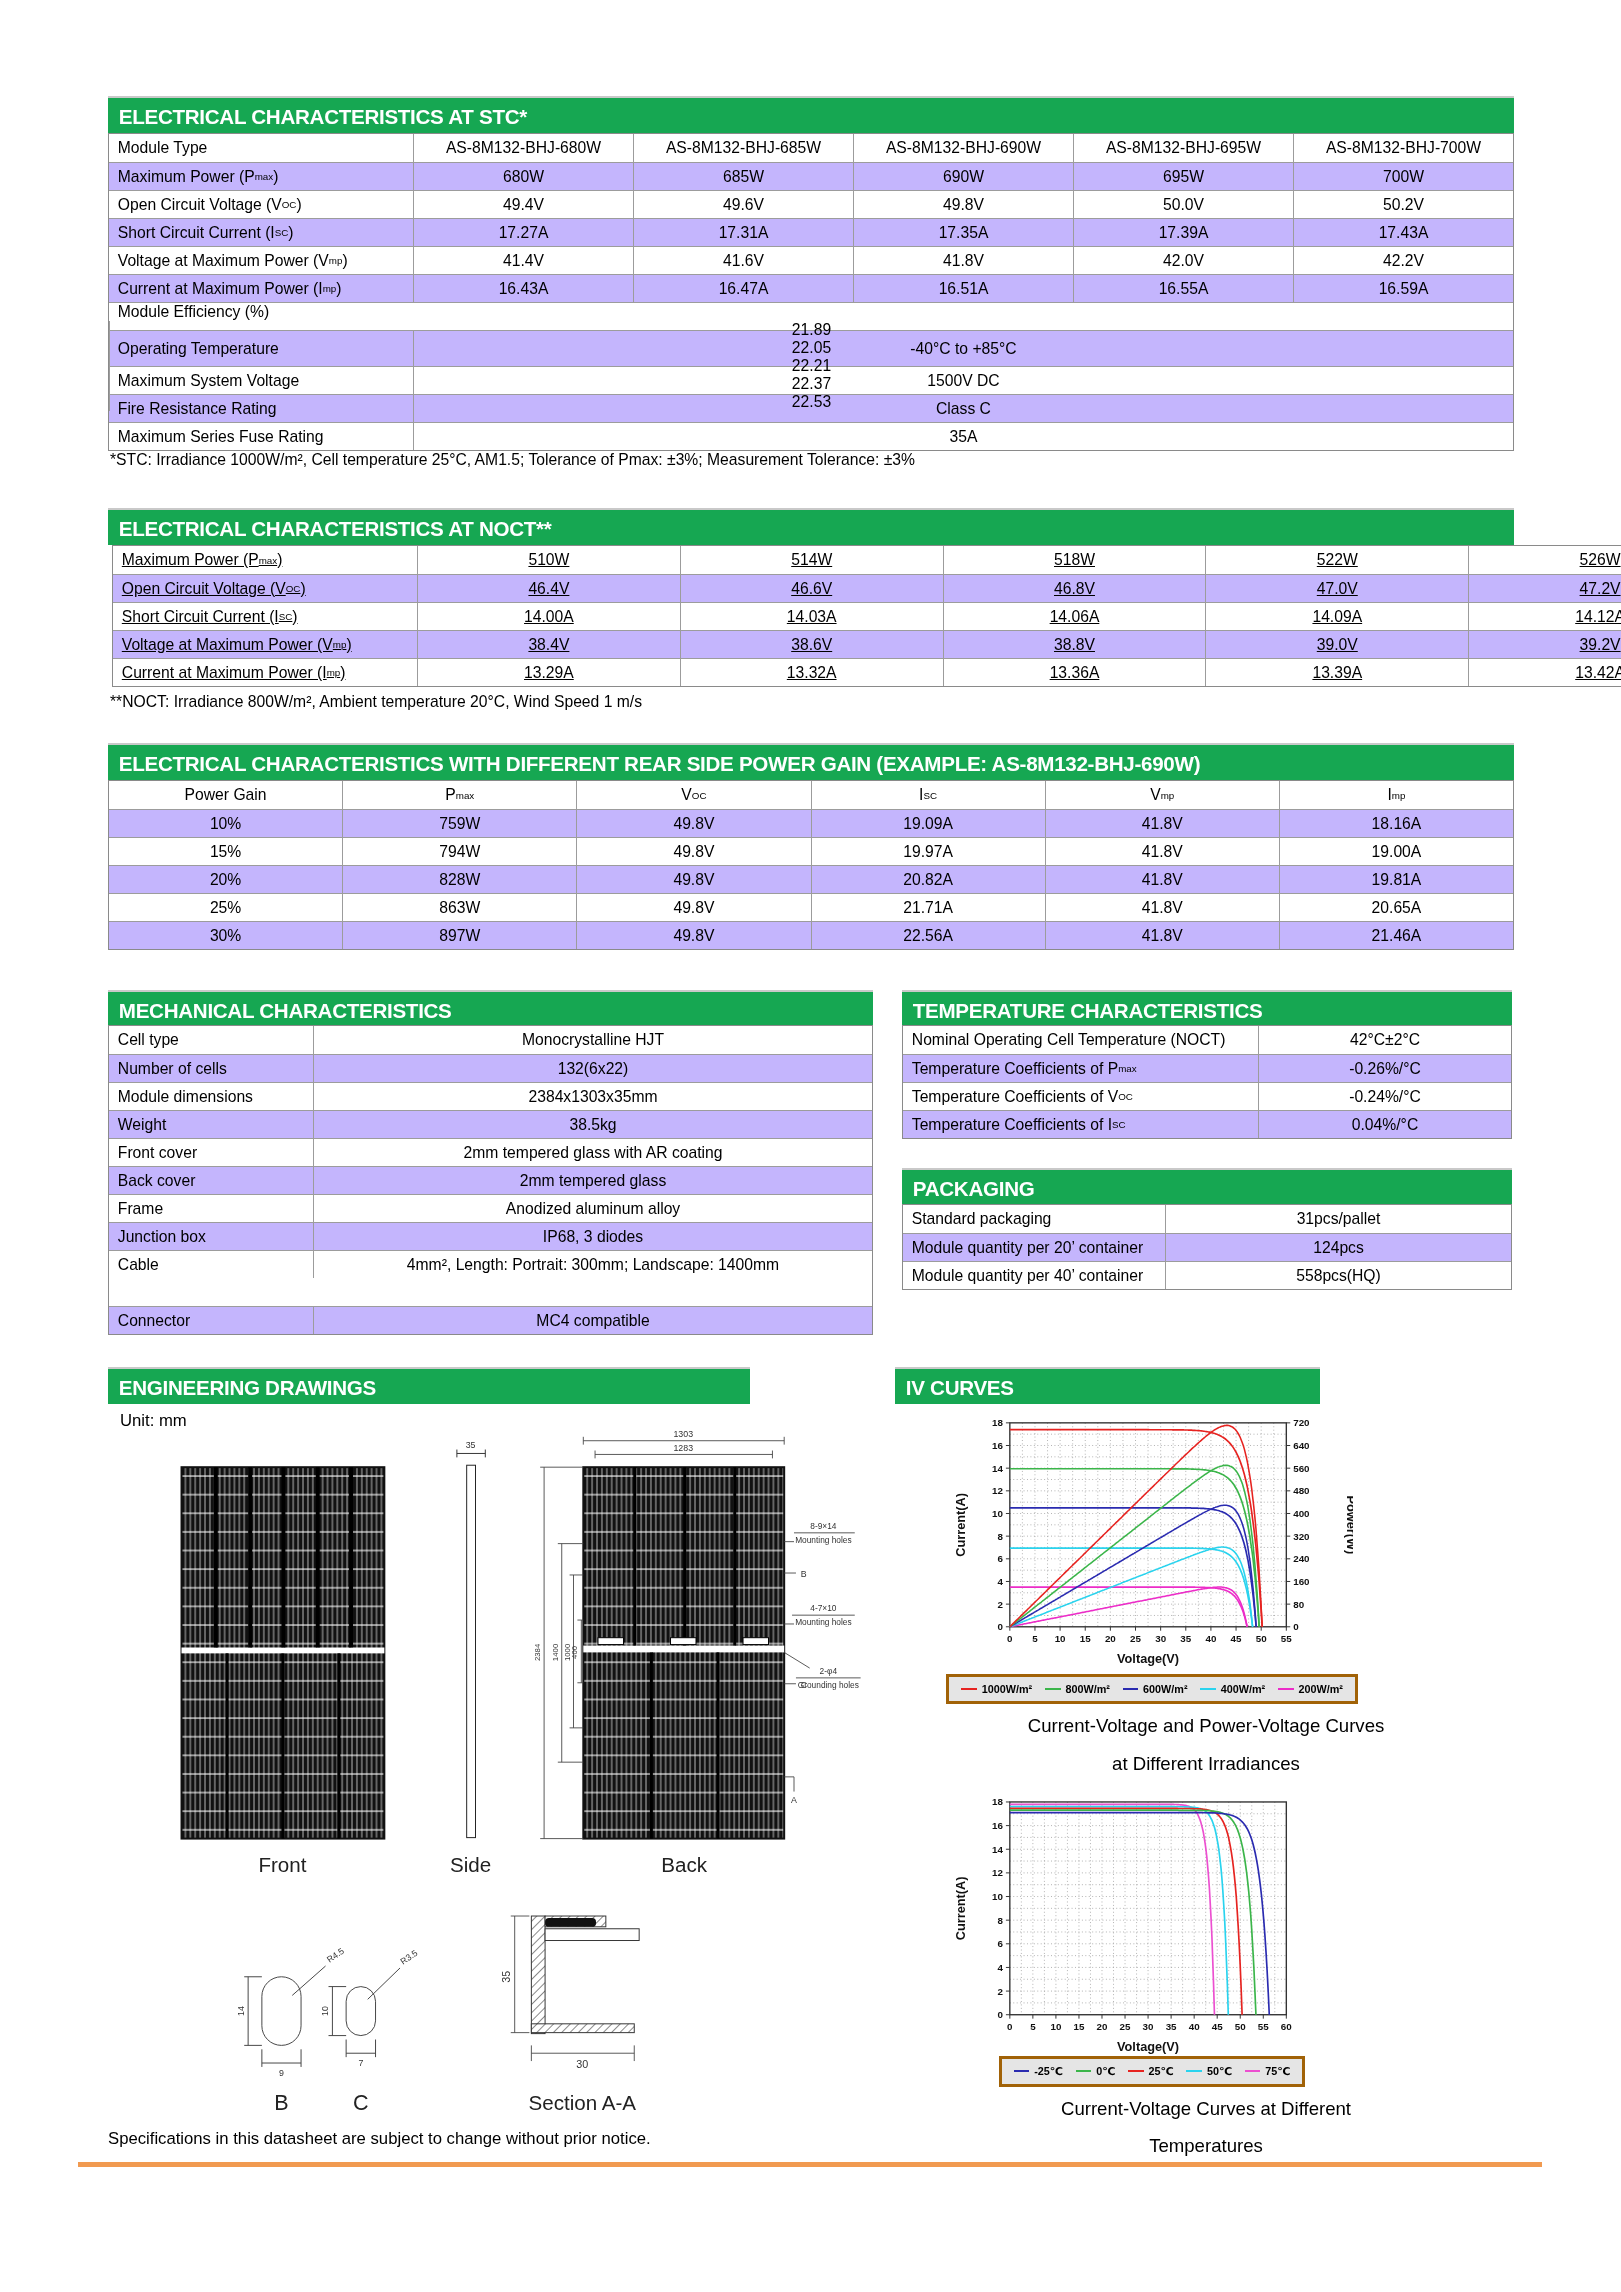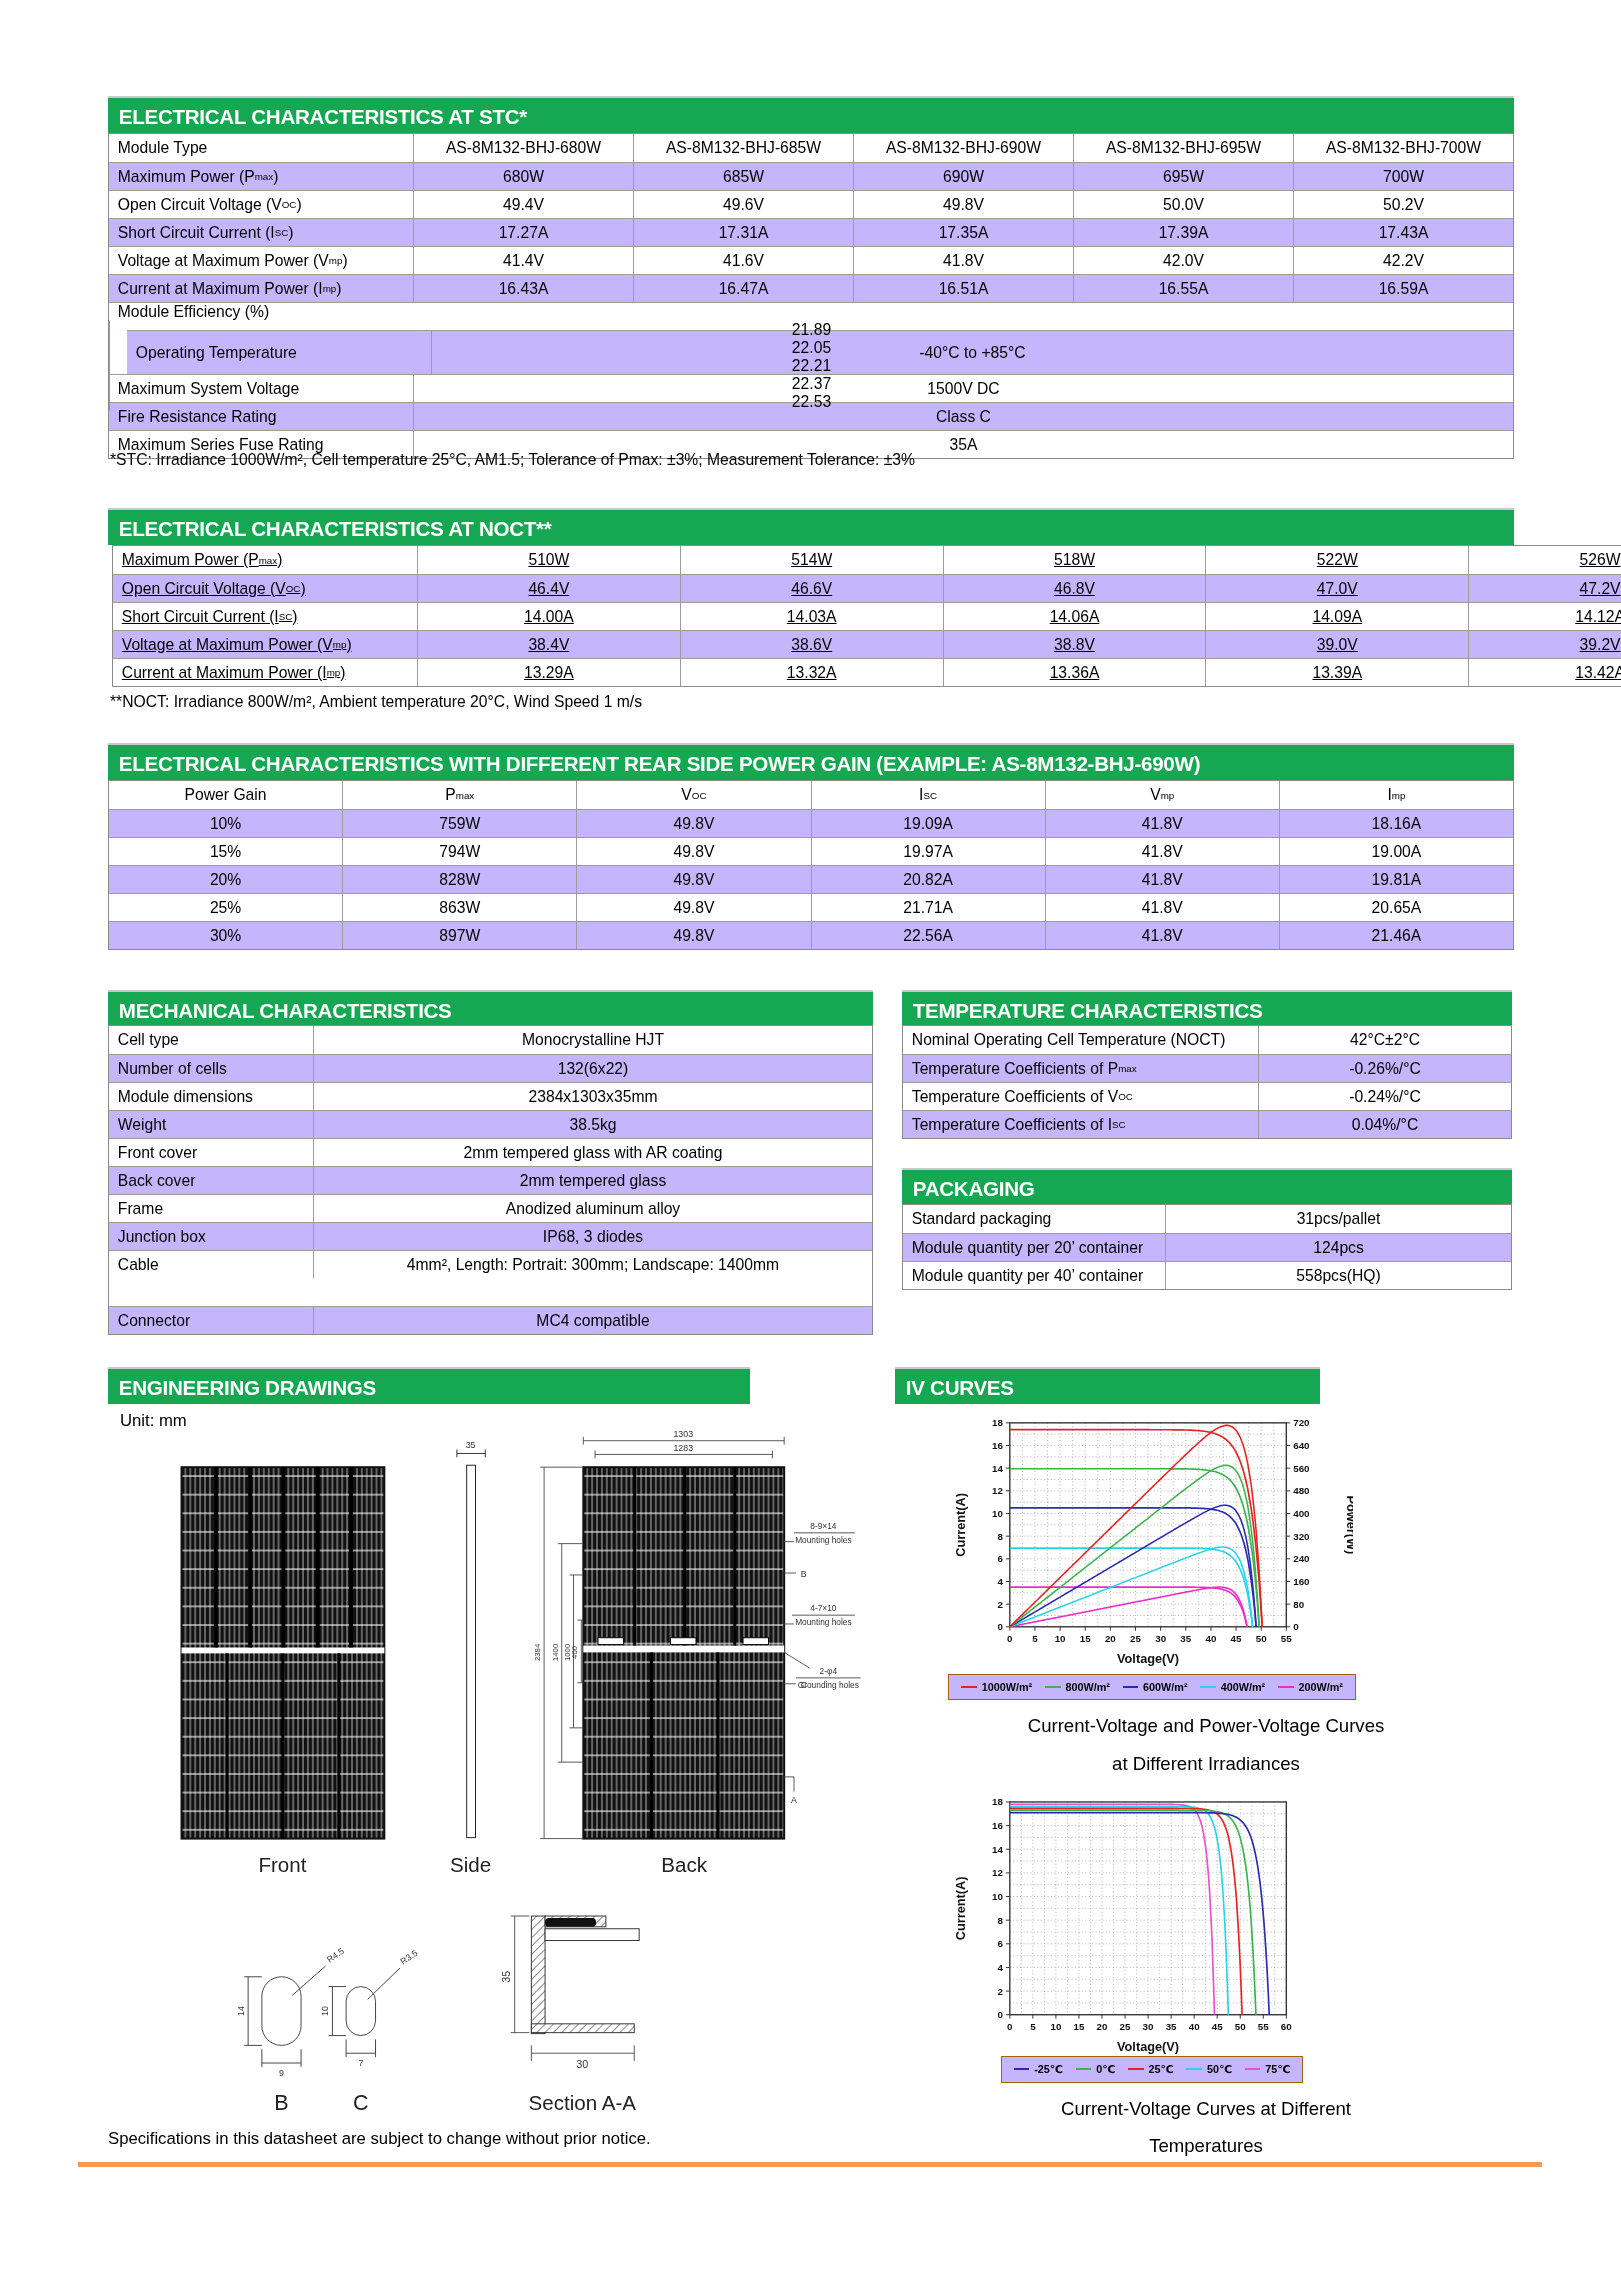--- a/index.html
+++ b/index.html
@@ -14,21 +14,21 @@
   .trow.alt{background:#c4b5fd;}
   .trow>div{display:flex;align-items:center;justify-content:center;box-sizing:border-box;
             border-left:1px solid #9c9c9c;flex:1;min-width:0;white-space:nowrap;}
   .trow>div:first-child{border-left:none;}
   .trow>div.lc{justify-content:flex-start;padding-left:8.8px;flex:0 0 auto;}
   sub{font-size:9.8px;}
   .fnote{position:absolute;font-size:15.7px;color:#000;}
   .unit{position:absolute;font-size:16.7px;color:#000;}
   .ctitle{position:absolute;width:608px;text-align:center;font-size:18.6px;color:#000;}
   .legendwrap{position:absolute;width:402px;display:flex;justify-content:center;}
-  .lgbox{display:flex;gap:12.7px;border:1px solid #a16207;padding:5.9px 11.8px;align-items:center;background:#c4b5fd;}
+  .lgbox{display:flex;gap:12.7px;border:3px solid #a16207;padding:5.9px 11.8px;align-items:center;background:#e5e5e5;}
   .lgitem{display:flex;gap:4.9px;align-items:center;font-size:10.8px;font-weight:bold;white-space:nowrap;}
   .lgdash{width:15.7px;height:0;border-top:2px solid #000;}
   .footer-note{position:absolute;font-size:16.7px;color:#000;}
   .orange-rule{position:absolute;height:4.9px;background:#f19a50;}
   svg text{font-family:"Liberation Sans","DejaVu Sans",sans-serif;}
 </style>
 </head>
 <body>
 
 <div id="page">
@@ -92,21 +92,21 @@
         <div class="vc">16.59A</div>
       </div>
       <div class="trow" style="height: 28px; flex-direction: column;">
         <div class="lc" style="width: 304px;">Module Efficiency (%)</div>
         <div class="vc">21.89</div>
         <div class="vc">22.05</div>
         <div class="vc">22.21</div>
         <div class="vc">22.37</div>
         <div class="vc">22.53</div>
       </div>
-      <div class="trow alt" style="height: 44px; margin-left: 18px;">
+      <div class="trow alt" style="height: 36px;">
         <div class="lc" style="width: 304px;">Operating Temperature</div>
         <div class="vc">-40°C to +85°C</div>
       </div>
       <div class="trow" style="height: 28px;">
         <div class="lc" style="width: 304px;">Maximum System Voltage</div>
         <div class="vc">1500V DC</div>
       </div>
       <div class="trow alt" style="height: 28px;">
         <div class="lc" style="width: 304px;">Fire Resistance Rating</div>
         <div class="vc">Class C</div>

